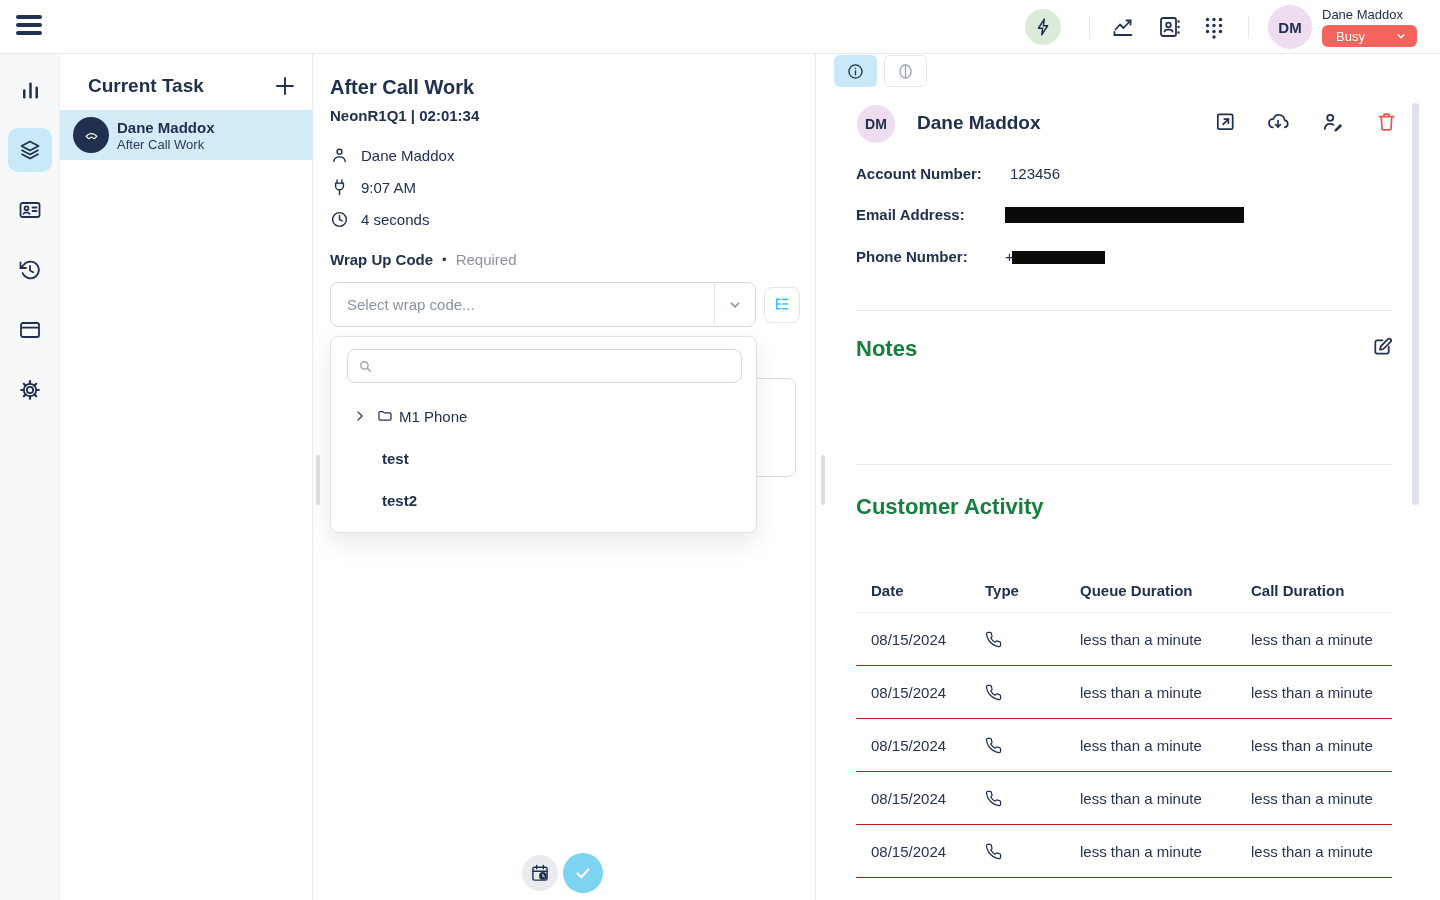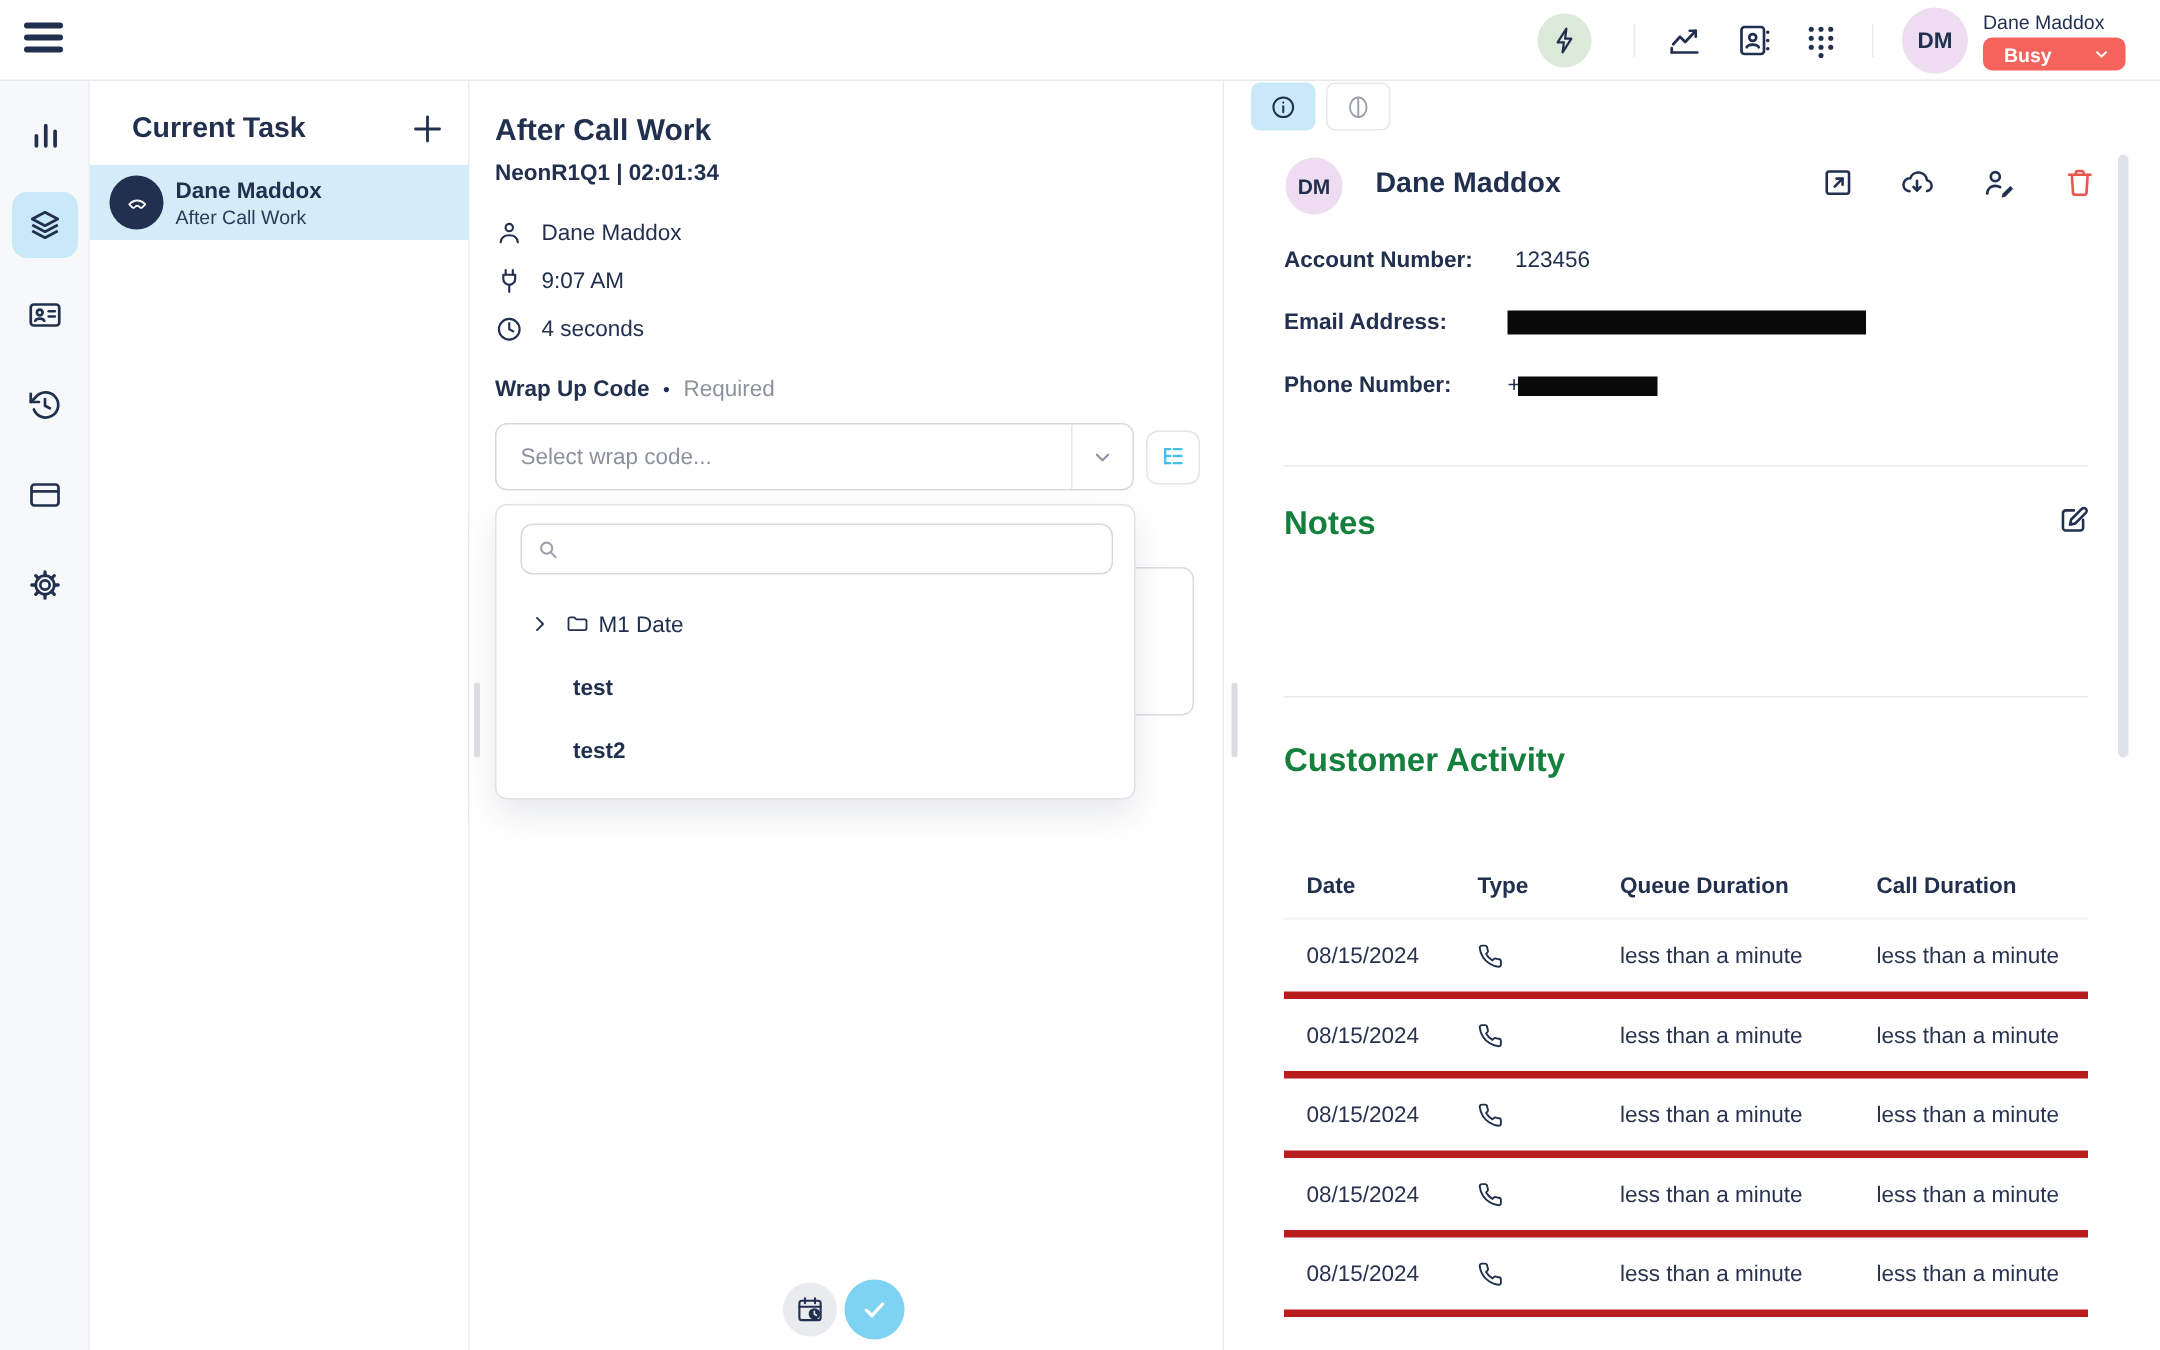--- a/index.html
+++ b/index.html
@@ -14,21 +14,21 @@
   .tb-icon { position:absolute; top:15px; width:24px; height:24px; cursor:pointer; }
   .bolt-circle { position:absolute; left:1025px; top:9px; width:36px; height:36px; border-radius:50%;
                  background:#dcead9; display:flex; align-items:center; justify-content:center; cursor:pointer; }
   .tb-div { position:absolute; top:16px; width:1px; height:22px; background:#e7e9ec; }
   .tb-avatar { position:absolute; left:1268px; top:5px; width:44px; height:44px; border-radius:50%;
                background:#eeddf0; color:#22304f; font-weight:bold; font-size:15px;
                display:flex; align-items:center; justify-content:center; cursor:pointer; }
   .tb-username { position:absolute; left:1322px; top:7px; font-size:13px; color:#22304f; }
   .busy-pill { position:absolute; left:1322px; top:25px; width:95px; height:22px; background:#f4635c;
                border-radius:6px; color:#fff; display:flex; align-items:center; cursor:pointer; }
-  .busy-pill .lbl { font-size:13px; font-weight:bold; padding-left:14px; flex:1; }
+  .busy-pill .lbl { font-size:13px; font-weight:normal; padding-left:14px; flex:1; }
   .busy-pill svg { margin-right:9px; }
 
   
   .main { position:relative; display:flex; height:846px; }
 
   .rail { width:60px; background:#f7f8f9; border-right:1px solid #eceef0; position:relative; flex:0 0 60px; }
   .rail-item { position:absolute; left:8px; width:44px; height:44px; border-radius:10px;
                display:flex; align-items:center; justify-content:center; cursor:pointer; }
   .rail-item.selected { background:#c9e9f8; }
 
@@ -107,21 +107,21 @@
   .hr { position:absolute; left:40px; width:536px; height:1px; background:#e9ebee; }
 
   .sec-title { position:absolute; left:40px; font-size:22px; font-weight:bold; color:#15803d; }
   .notes-text { position:absolute; left:41px; top:340px; width:530px; font-size:15px; color:#414c63; line-height:20px; }
   .sub-text { position:absolute; left:40px; top:478px; font-size:15px; color:#9aa1ab; }
 
   .act-table { position:absolute; left:40px; top:514px; width:536px; }
   .act-hrow, .act-row { display:grid; grid-template-columns:114px 95px 171px 156px; align-items:center; }
   .act-hrow { height:45px; border-bottom:1px solid #edeff1; }
   .act-hcell { font-size:15px; font-weight:bold; color:#22304f; padding-left:15px; }
-  .act-row { height:53px; border-bottom:5px solid #b91c1c; cursor:pointer; }
+  .act-row { height:53px; border-bottom:1px solid #b91c1c; cursor:pointer; }
   .act-cell { font-size:15px; color:#273350; padding-left:15px; }
 
   .cp-scrollbar { position:absolute; left:596px; top:49px; width:7px; height:402px; border-radius:4px; background:#dde3e8; cursor:pointer; }
 
   svg { display:block; }
 </style>
 </head>
 <body>
 
 <div class="app">
@@ -336,21 +336,21 @@
           </svg>
           <input type="text" aria-label="search wrap codes" style="">
         </div>
         <div class="dd-item dd-group">
           <svg width="14" height="14" viewBox="0 0 24 24" fill="none" stroke="#22304f" stroke-width="2.1" stroke-linecap="round" stroke-linejoin="round">
               <polyline points="8.5,5 15.5,12 8.5,19"></polyline>
             </svg>
           <svg class="folder" width="16" height="16" viewBox="0 0 24 24" fill="none" stroke="#22304f" stroke-width="1.8" stroke-linejoin="round">
             <path d="M3 7 a1.6 1.6 0 0 1 1.6-1.6 h4.2 l2 2 h8.6 a1.6 1.6 0 0 1 1.6 1.6 v7.6 a1.6 1.6 0 0 1-1.6 1.6 H4.6 A1.6 1.6 0 0 1 3 16.6 Z"></path>
           </svg>
-          <span class="glabel">M1 Date</span>
+          <span class="glabel">M1 Phone</span>
         </div>
         <div class="dd-item dd-opt1">test</div>
         <div class="dd-item dd-opt2">test2</div>
       </div>
 
       <div class="wp-actions">
         <div class="btn-schedule">
           <svg width="20" height="20" viewBox="0 0 24 24" fill="none" stroke="#22304f" stroke-width="1.7" stroke-linecap="round" stroke-linejoin="round">
             <rect x="3.5" y="5" width="17" height="15.5" rx="2"></rect>
             <path d="M8 3 v4 M16 3 v4 M3.5 9.8 h17"></path>

